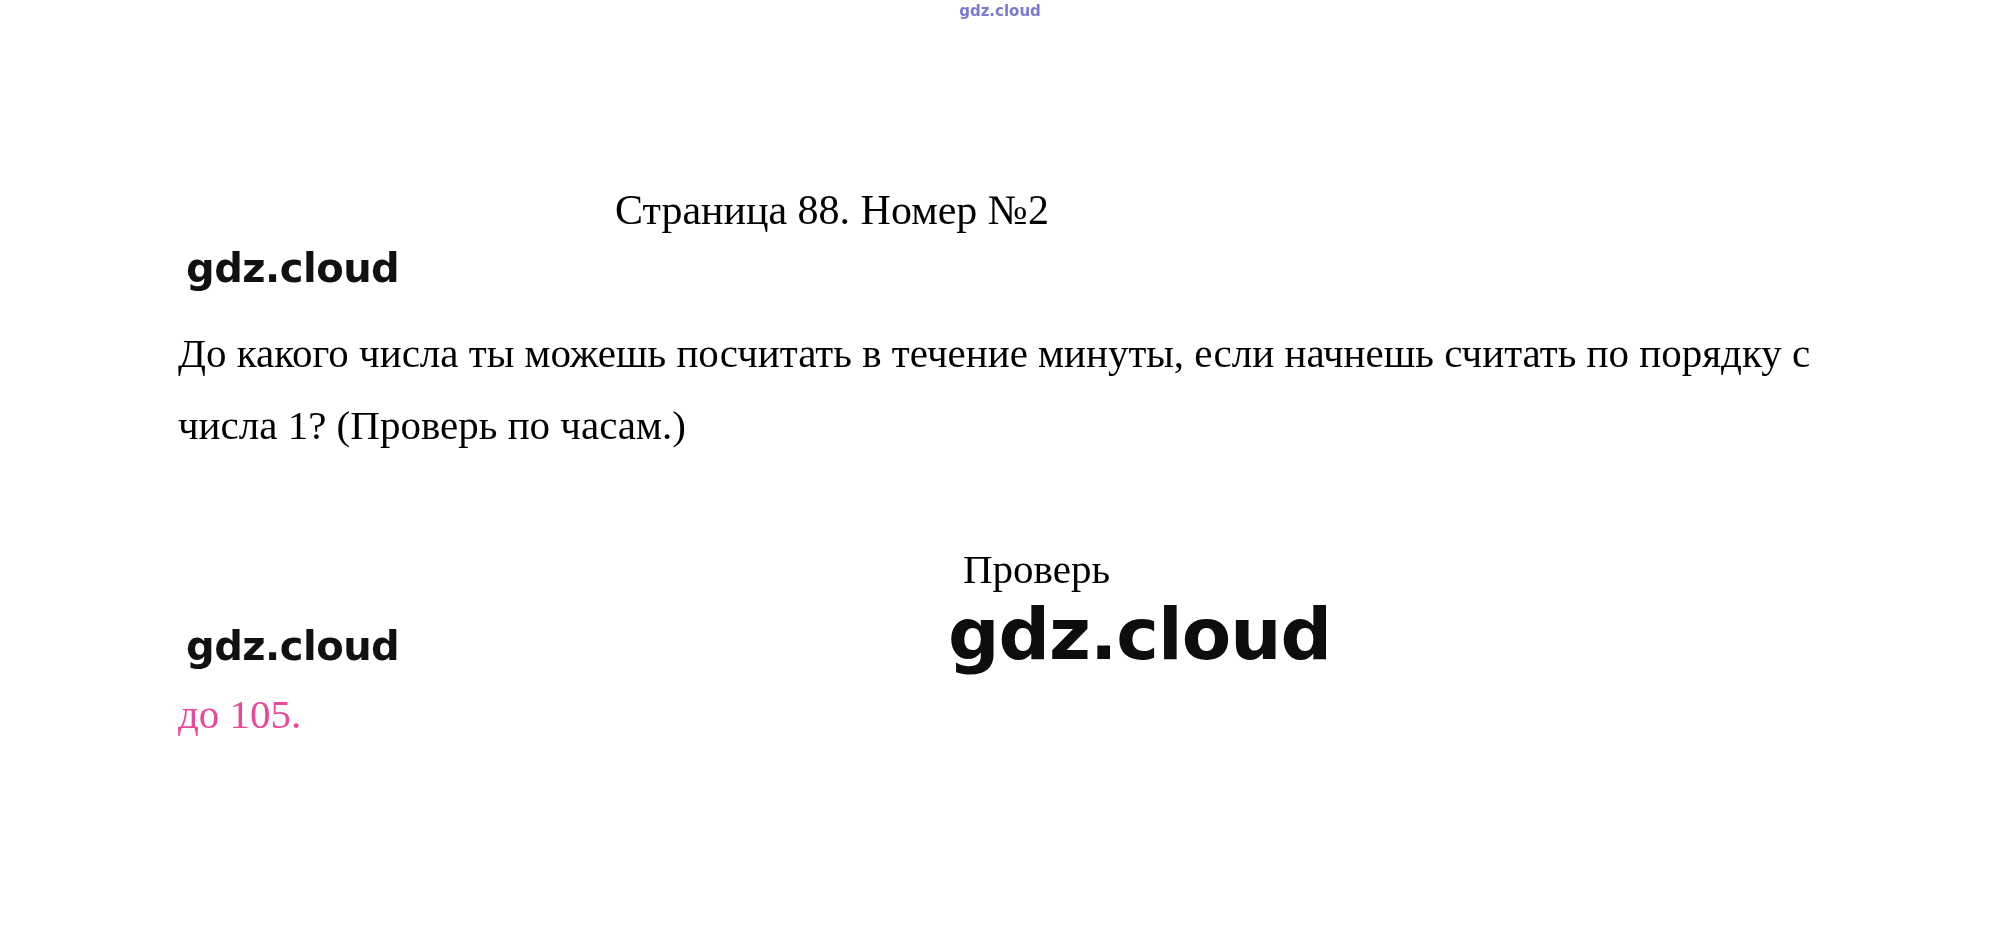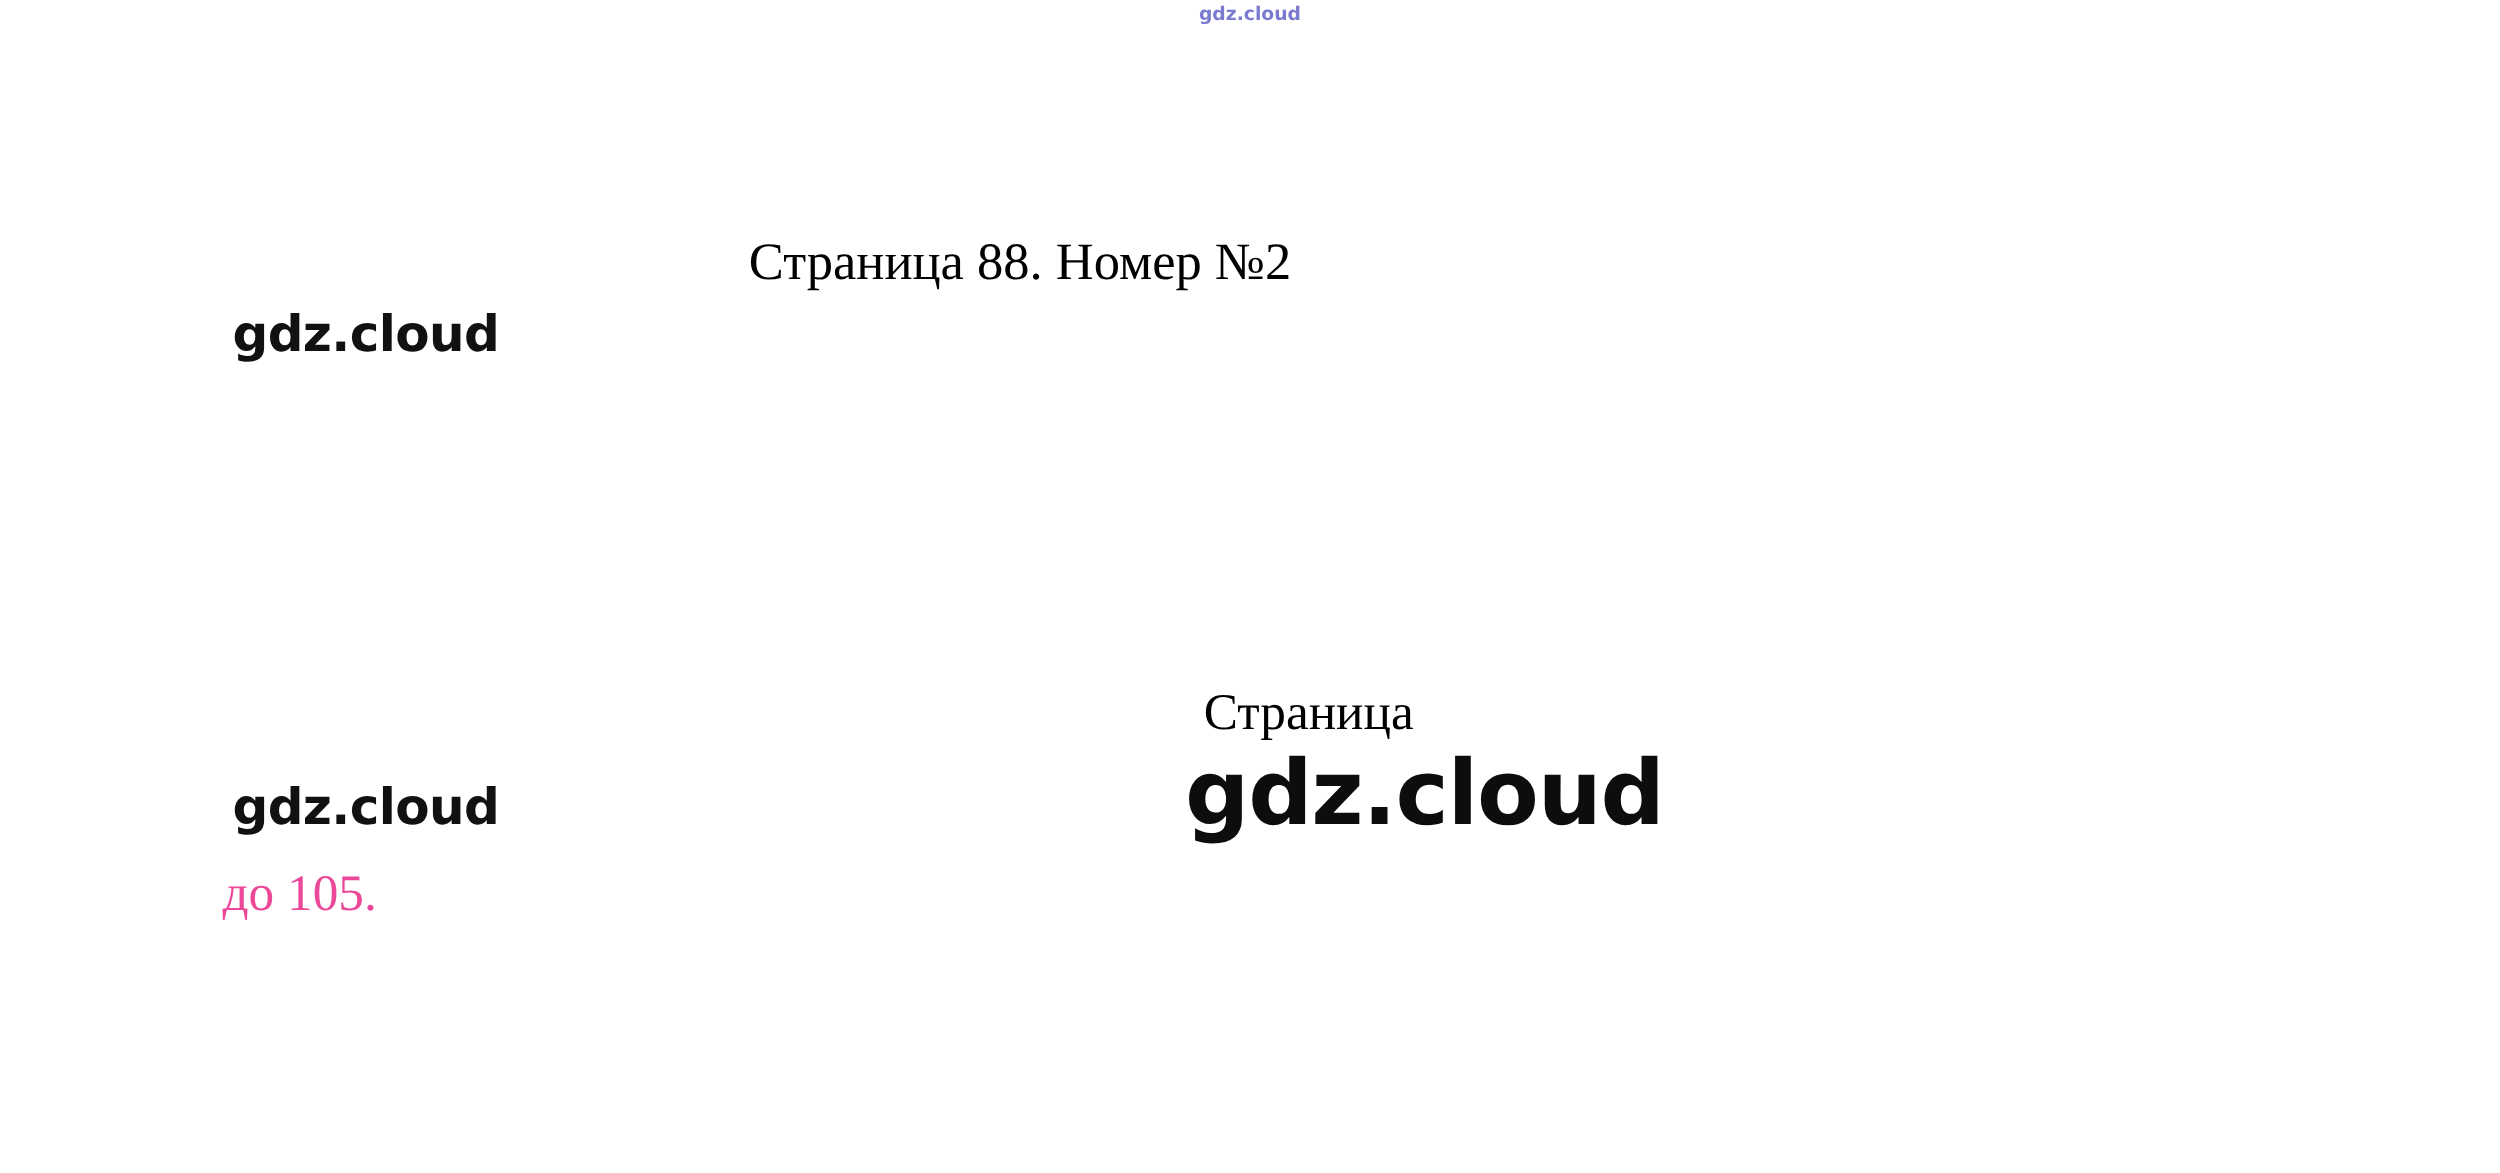--- a/index.html
+++ b/index.html
@@ -36,20 +36,21 @@
   .title {
     position: absolute;
     left: 0;
     top: 186px;
     width: 1632px;
     text-align: center;
     font-family: "Liberation Serif", serif;
     font-size: 42px;
     color: #000000;
     white-space: nowrap;
+    padding-left: 16px;
   }
   .wm-a {
     position: absolute;
     left: 186px;
     top: 245px;
     font-family: "DejaVu Sans", sans-serif;
     font-size: 40px;
     font-weight: bold;
     color: #111111;
     letter-spacing: -0.5px;
@@ -105,22 +106,23 @@
 <body>
 
 <div class="page">
 
   <div class="wm-top">gdz.cloud</div>
 
   <div class="title">Страница 88. Номер №2</div>
 
   <div class="wm-a">gdz.cloud</div>
 
+  <div class="question">До какого числа ты можешь посчитать в течение минуты, если начнешь считать по порядку с числа 1? (Проверь по часам.)</div>
 
-  <div class="solution-label">Страница</div>
+  <div class="solution-label">Проверь</div>
 
   <div class="wm-b">gdz.cloud</div>
 
   <div class="wm-c">gdz.cloud</div>
 
   <div class="answer">до 105.</div>
 
 </div>
 
 </body></html>

